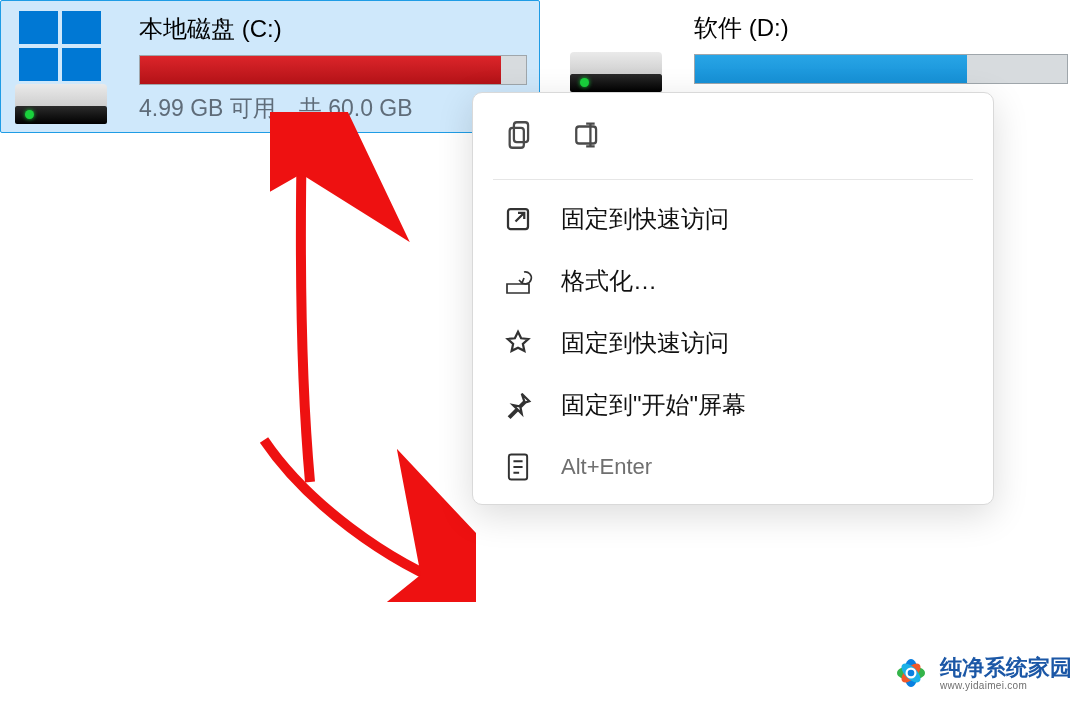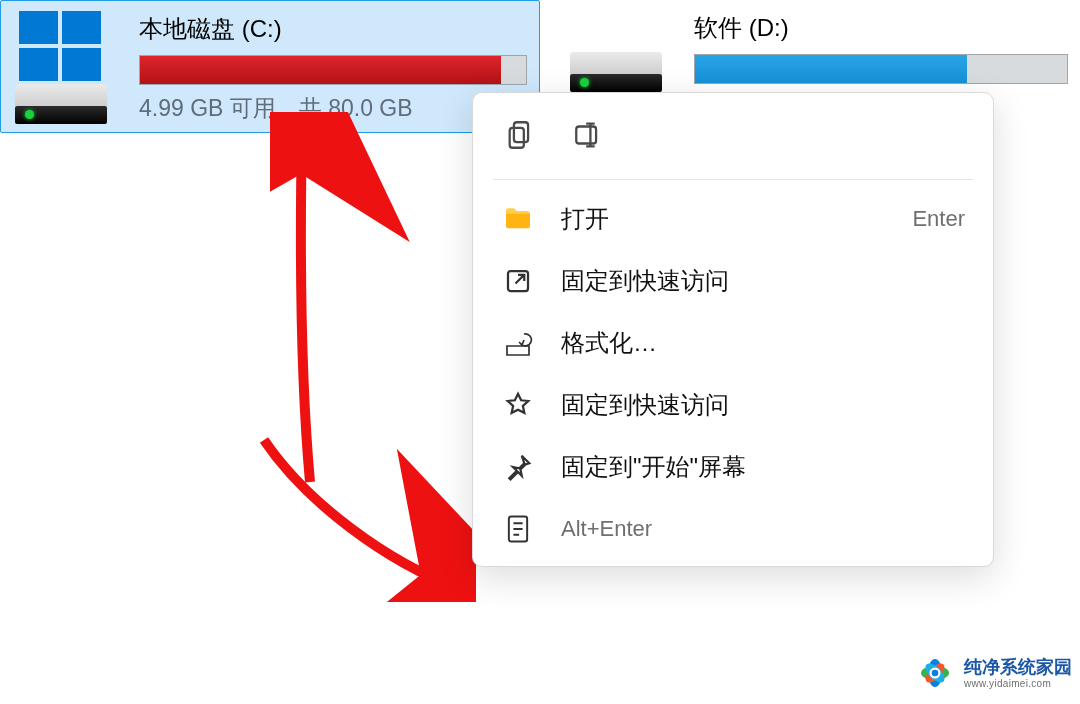--- a/index.html
+++ b/index.html
@@ -131,21 +131,21 @@
       bottom: 10px;
       display: flex;
       align-items: center;
       gap: 8px;
     }
     .wm-logo {
       width: 42px; height: 42px; position: relative;
     }
     .wm-logo .petals { position: absolute; inset: 0; }
     .wm-text { display: flex; flex-direction: column; line-height: 1.15; }
-    .wm-title { font-size: 18px; font-weight: 600; color: #1b57a6; }
+    .wm-title { font-size: 22px; font-weight: 600; color: #1b57a6; }
     .wm-url { font-size: 10px; color: #6e6e6e; letter-spacing: .3px; }
   </style>
 </head>
 <body>
 
 <div class="drive-tile drive-c selected">
   <div class="drive-icon-col">
     <div class="win-logo">
       <span></span>
         <span></span>
@@ -156,21 +156,21 @@
       <div class="top-light"></div>
       <div class="base"></div>
       <div class="led"></div>
     </div>
   </div>
   <div class="drive-info">
     <div class="drive-label">本地磁盘 (C:)</div>
     <div class="capacity-bar red">
         <div class="fill"></div>
       </div>
-    <div class="drive-stats">4.99 GB 可用，共 80.0 GB</div>
+    <div class="drive-stats">4.99 GB 可用，共 60.0 GB</div>
   </div>
 </div>
 
 <div class="drive-tile drive-d">
   <div class="drive-icon-col">
     <div class="drive-device">
       <div class="top-light"></div>
       <div class="base"></div>
       <div class="led"></div>
     </div>
@@ -210,30 +210,20 @@
     </div>
     <div class="cm-tool-icon">
       <svg width="34" height="34" viewBox="0 0 24 24" fill="none" stroke="currentColor" stroke-width="1.6">
         <rect x="3" y="6" width="14" height="12" rx="2"></rect>
         <path d="M13 4 v16 M10 4 h6 M10 20 h6"></path>
       </svg>
     </div>
   </div>
   <div class="cm-sep"></div>
 
-  <div class="cm-item">
-    <div class="cm-icon folder">
-      <svg width="32" height="32" viewBox="0 0 24 24">
-        <path d="M3 6a2 2 0 0 1 2-2h4l2 2h8a2 2 0 0 1 2 2v1H3Z" fill="#ffcf48"></path>
-        <path d="M3 8h18v9a2 2 0 0 1-2 2H5a2 2 0 0 1-2-2Z" fill="#ffb412"></path>
-      </svg>
-    </div>
-    <div class="cm-label">打开</div>
-    <div class="cm-shortcut">Enter</div>
-  </div>
 
   <div class="cm-item">
     <div class="cm-icon">
       <svg width="30" height="30" viewBox="0 0 24 24" fill="none" stroke="currentColor" stroke-width="1.8">
         <rect x="4" y="4" width="16" height="16" rx="2"></rect>
         <path d="M10 14 L17 7 M12 7 h5 v5"></path>
       </svg>
     </div>
     <div class="cm-label">固定到快速访问</div>
     <div class="cm-shortcut"></div>

